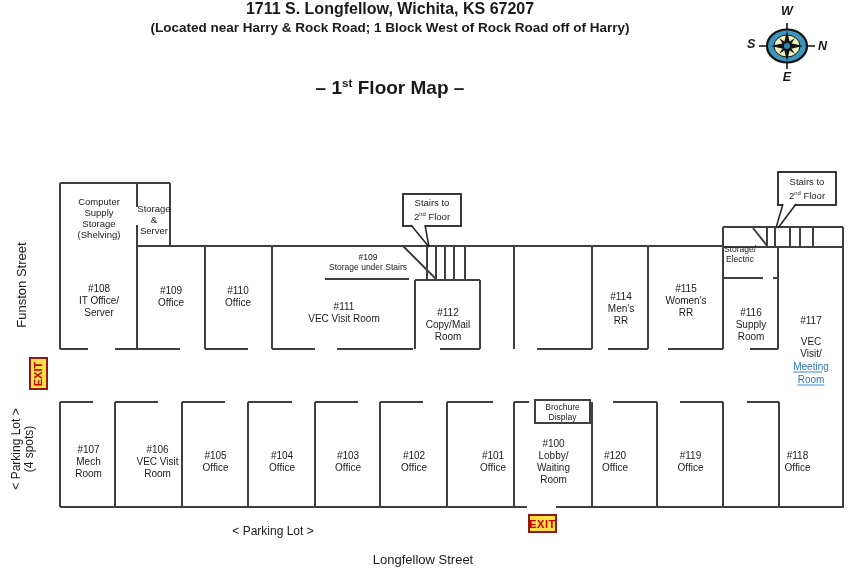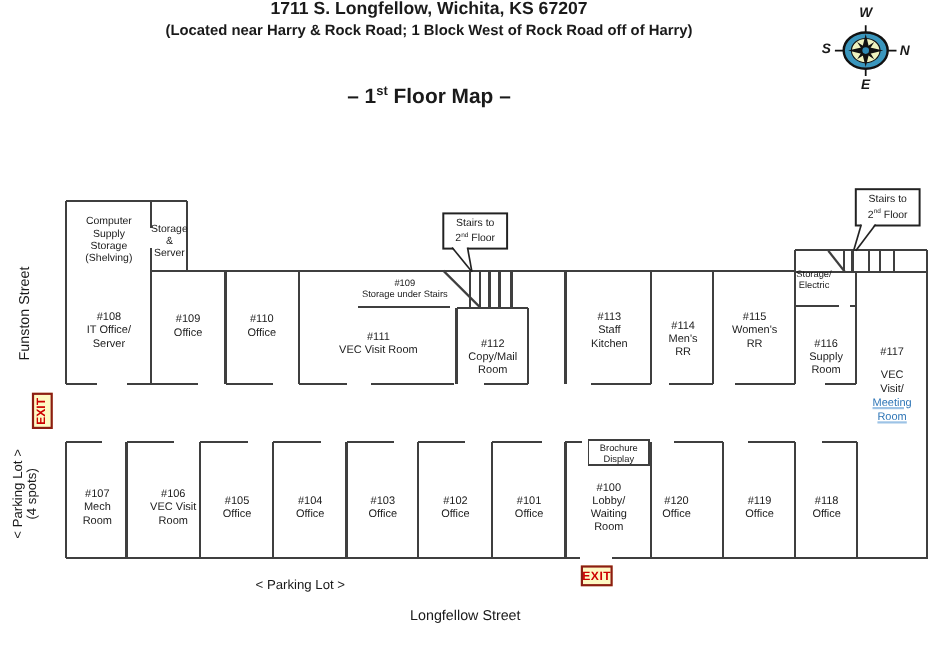--- a/index.html
+++ b/index.html
@@ -13,21 +13,21 @@
   .maptitle{font-size:19px;font-weight:bold;}
   .maptitle sup,.callout sup{font-size:0.62em;}
   .lbl{font-size:10px;line-height:11.5px;}
   .lbl3{font-size:10px;line-height:12px;}
   .lbl-sm{font-size:8.5px;line-height:10px;}
   .street{font-size:13px;}
   .parking{font-size:12px;}
   .vtext{transform:rotate(-90deg);white-space:nowrap;}
   .vblock{transform:rotate(-90deg);}
   .callout{font-size:9.5px;line-height:11.5px;font-weight:normal;}
-  .exitbox{background:#fef9c3;border:2px solid #8c1d12;box-sizing:border-box;
+  .exitbox{background:#fde047;border:2px solid #8c1d12;box-sizing:border-box;
            color:#cc0000;font-weight:bold;display:flex;align-items:center;justify-content:center;}
   .exit-v{font-size:11px;}
   .exit-h{font-size:11px;letter-spacing:0.5px;}
   .complbl{font-size:12.5px;font-weight:bold;font-style:italic;}
   .link{color:#2e75b6;text-decoration:underline;text-decoration-color:#9dc3e6;
         text-decoration-thickness:2px;line-height:13px;cursor:pointer;}
 </style>
 </head>
 <body>
 
@@ -198,23 +198,20 @@
 Server</div>
   <div class="abs ctr pre lbl" style="left:139px;top:285px;width:64px;">#109
 Office</div>
   <div class="abs ctr pre lbl" style="left:206px;top:285px;width:64px;">#110
 Office</div>
   <div class="abs ctr pre lbl" style="left:274px;top:301px;width:140px;">#111
 VEC Visit Room</div>
   <div class="abs ctr pre lbl3" style="left:416px;top:307px;width:64px;">#112
 Copy/Mail
 Room</div>
-  <div class="abs ctr pre lbl3" style="left:515px;top:283px;width:78px;">#113
-Staff
-Kitchen</div>
   <div class="abs ctr pre lbl3" style="left:593px;top:291px;width:56px;">#114
 Men's
 RR</div>
   <div class="abs ctr pre lbl3" style="left:649px;top:283px;width:74px;">#115
 Women's
 RR</div>
   <div class="abs ctr pre lbl3" style="left:724px;top:307px;width:54px;">#116
 Supply
 Room</div>
   <div class="abs ctr lbl3" style="left:781px;top:315px;width:60px;">
@@ -232,26 +229,26 @@
 VEC Visit
 Room</div>
   <div class="abs ctr pre lbl" style="left:183px;top:450px;width:65px;">#105
 Office</div>
   <div class="abs ctr pre lbl" style="left:249px;top:450px;width:66px;">#104
 Office</div>
   <div class="abs ctr pre lbl" style="left:316px;top:450px;width:64px;">#103
 Office</div>
   <div class="abs ctr pre lbl" style="left:381px;top:450px;width:66px;">#102
 Office</div>
-  <div class="abs ctr pre lbl" style="left:448px;top:450px;width:66px;">#101
+  <div class="abs ctr pre lbl" style="left:460px;top:450px;width:66px;">#101
 Office</div>
   <div class="abs ctr pre lbl3" style="left:516px;top:438px;width:75px;">#100
 Lobby/
 Waiting
 Room</div>
   <div class="abs ctr pre lbl" style="left:583px;top:450px;width:64px;">#120
 Office</div>
   <div class="abs ctr pre lbl" style="left:658px;top:450px;width:65px;">#119
 Office</div>
-  <div class="abs ctr pre lbl" style="left:724px;top:450px;width:55px;">#118
+  <div class="abs ctr pre lbl" style="left:724px;top:450px;width:55px;padding-left:46px;">#118
 Office</div>
 
 </div>
 
 </body></html>

